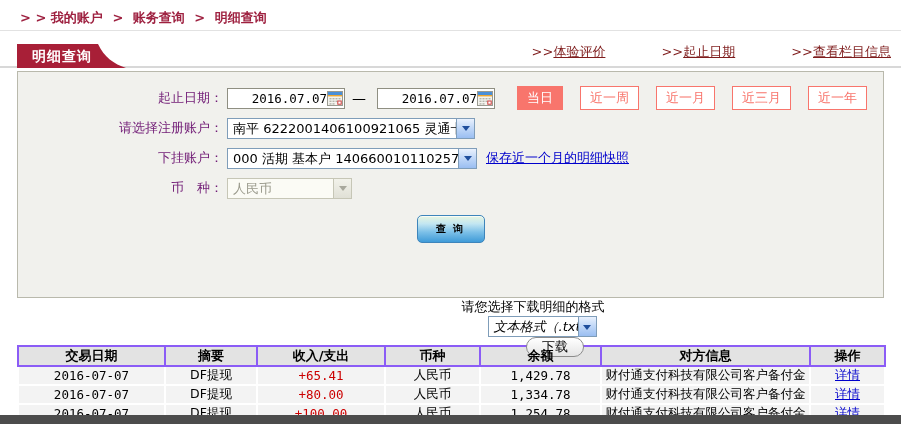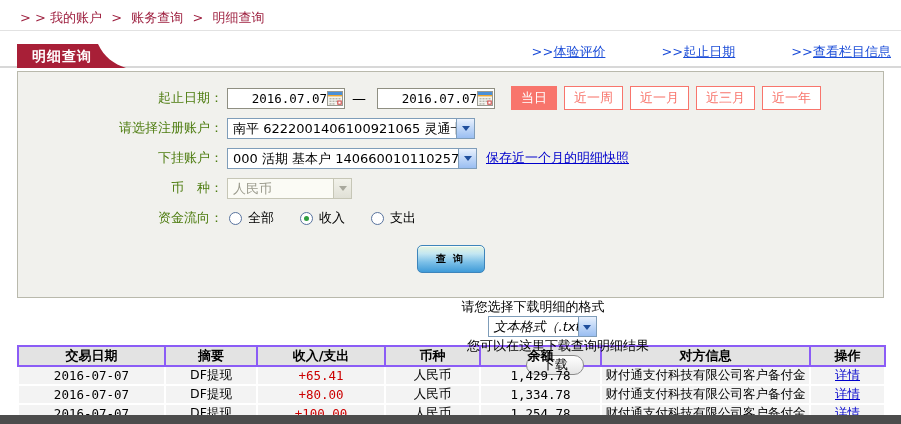--- a/index.html
+++ b/index.html
@@ -1,49 +1,49 @@
 <!DOCTYPE html>
 <html><head>
 <meta charset="utf-8">
 <style>
   * { margin:0; padding:0; box-sizing:border-box; }
   body { font-family:"DejaVu Sans","Liberation Sans",sans-serif; background:#fff; }
   .page { position:relative; width:901px; height:424px; background:#fff; overflow:hidden; }
 
   
-  .breadcrumb { padding:9px 0 0 20px; height:31px; font-size:13px; font-weight:normal; color:#9e2140;
+  .breadcrumb { padding:9px 0 0 20px; height:31px; font-size:13px; font-weight:bold; color:#9e2140;
                 border-bottom:1px solid #e2e2e2; }
   .breadcrumb a { color:#9e2140; text-decoration:none; cursor:pointer; }
   .breadcrumb .sep { margin:0 5px; }
 
   
   .tab-row { position:relative; height:30px; margin-top:7px; border-bottom:2px solid #d8d8d8; }
   .tab { position:absolute; left:17px; bottom:-2px; height:24px; display:flex; }
   .tab-body { background:#a81f37; color:#fff; font-size:14px; font-weight:bold; line-height:24px;
               padding:0 6px 0 15px; letter-spacing:1px; }
   .tab-tail { display:block; }
   .top-links { position:absolute; right:10px; top:5px; display:flex; gap:56px; font-size:13px; }
-  .top-links a { color:#1d4ed8; cursor:pointer; white-space:nowrap;text-align:center; }
+  .top-links a { color:#7f1d1d; cursor:pointer; white-space:nowrap;text-align:center; }
   .top-links .lk-pre { text-decoration:none; }
   .top-links .lk-txt { text-decoration:underline; }
 
   
   .form-box { margin:3px 17px 0 17px; height:227px; background:#f1f1ed; border:1px solid #b9b9ac;
               padding-top:11px; }
   .frow { display:flex; align-items:center; height:30px; }
-  .flabel { width:205px; text-align:right; font-size:13px; color:#4d7c0f; flex:none; }
+  .flabel { width:205px; text-align:right; font-size:13px; color:#701a75; flex:none; }
 
   .date-input { display:flex; align-items:center; width:118px; height:21px; background:#fff;
                 border:1px solid #8f8f82; margin-left:4px; cursor:text; }
   .date-text { flex:1; text-align:right; font-family:"DejaVu Sans Mono","Liberation Mono",monospace;
                font-size:12.5px; color:#000; }
   .cal-icon { flex:none; margin-right:1px; display:flex; cursor:pointer; }
   .date-dash { margin:0 7px; font-size:14px; color:#000; }
 
-  .qbtns { display:flex; gap:7px; margin-left:16px; }
+  .qbtns { display:flex; gap:17px; margin-left:22px; }
   .qbtn { height:24px; line-height:22px; padding:0 9px; border:1px solid #f8756c; background:#fff;
           color:#f8756c; font-size:13px; cursor:pointer; white-space:nowrap; }
   .qbtn.active { background:#f8756c; color:#fff; }
 
   .xselect { display:flex; align-items:stretch; height:21px; border:1px solid #7f9db9; background:#fff;
              margin-left:4px; cursor:pointer; }
   .xsel-text { flex:1; font-size:13px; line-height:19px; padding:0 5px; white-space:nowrap; overflow:hidden; }
   .xsel-arrow { flex:none; width:18px; border-left:1px solid #7f9db9;
                 background:linear-gradient(180deg,#e9f1fd 0%,#c3d9f8 45%,#9abef1 100%);
                 display:flex; align-items:center; justify-content:center; }
@@ -199,52 +199,34 @@
     <div class="frow">
       <span class="flabel">币　种：</span>
       <div class="xselect disabled" style="width:125px;">
         <span class="xsel-text">人民币</span>
         <span class="xsel-arrow">
             <span class="tri-down"></span>
           </span>
       </div>
     </div>
 
-    <div class="frow">
-      <span class="flabel">资金流向：</span>
-      <div class="radio-group">
-        <span class="radio-item">
-          <span class="radio"></span>
-          <span class="rlabel">全部</span>
-        </span>
-        <span class="radio-item">
-          <span class="radio sel"></span>
-          <span class="rlabel">收入</span>
-        </span>
-        <span class="radio-item">
-          <span class="radio"></span>
-          <span class="rlabel">支出</span>
-        </span>
-      </div>
-    </div>
 
     <div class="qbtn-row">
       <button class="query-btn">查 询</button>
     </div>
   </div>
 
   <div class="dl-row">
     <span>请您选择下载明细的格式</span>
     <div class="xselect dl-select">
       <span class="xsel-text">文本格式（.txt）</span>
       <span class="xsel-arrow">
           <span class="tri-down"></span>
         </span>
     </div>
-    <span class="dl-hint">您可以在这里下载查询明细结果</span>
     <button class="dl-btn">下载</button>
   </div>
 
   <table class="results">
     <colgroup>
       <col style="width:147px">
         <col style="width:92px">
         <col style="width:128px">
         <col style="width:95px">
       <col style="width:121px">

